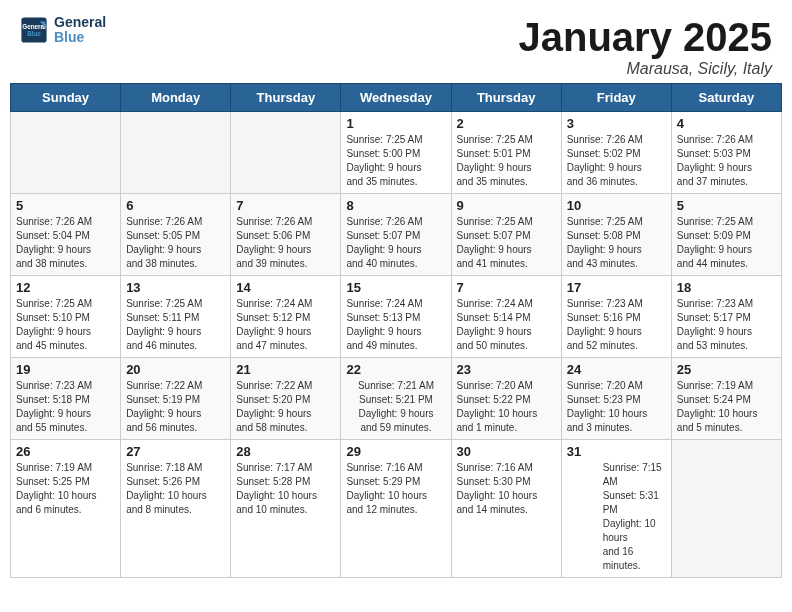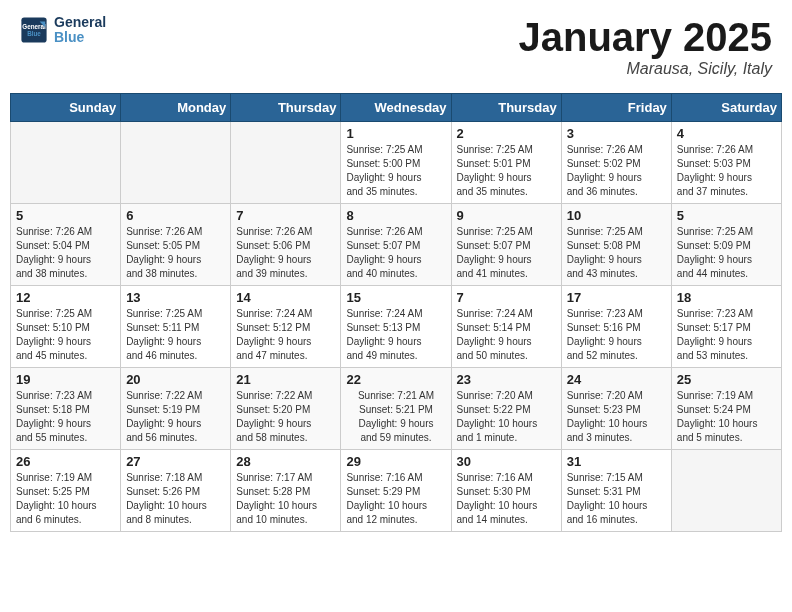--- a/index.html
+++ b/index.html
@@ -7,21 +7,20 @@
       font-family: Arial, sans-serif;
       background: #fff;
       width: 792px;
       min-height: 612px;
       padding: 10px;
     }
     .header {
       display: flex;
       justify-content: space-between;
       align-items: flex-start;
-      margin-bottom: 10px;
       padding: 5px 10px;
     }
     .logo {
       display: flex;
       align-items: center;
       gap: 6px;
     }
     .logo-icon {
       width: 28px;
       height: 28px;
@@ -42,21 +41,21 @@
     .calendar {
       width: 100%;
       border-collapse: collapse;
       border: 1px solid #ccc;
     }
     .calendar th {
       background-color: #2a6496;
       color: #fff;
       padding: 6px 4px;
       font-size: 13px;
-      text-align: right;
+      text-align: center;
       border: 1px solid #1a4a70;
     }
     .calendar td {
       border: 1px solid #ccc;
       vertical-align: top;
       padding: 4px 5px;
       width: calc(100% / 7);
       min-height: 80px;
       background: #fff;
     }
@@ -330,21 +329,21 @@
         </td>
         <td>
           <div class="day-number">30</div>
           <div class="day-info" style="white-space: pre-line;">Sunrise: 7:16 AM
 Sunset: 5:30 PM
 Daylight: 10 hours
 and 14 minutes.</div>
         </td>
         <td>
           <div class="day-number">31</div>
-          <div class="day-info" style="white-space: pre-line;">Sunrise: 7:15 AM
+          <div class="day-info" style="white-space: pre-line; margin-left: 36px;">Sunrise: 7:15 AM
 Sunset: 5:31 PM
 Daylight: 10 hours
 and 16 minutes.</div>
         </td>
         <td class="empty-cell"></td>
       </tr>
     </tbody>
 </table>
 
 </body></html>

